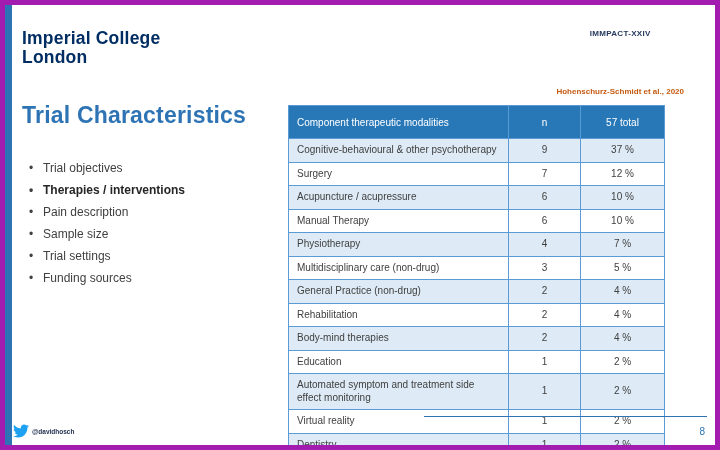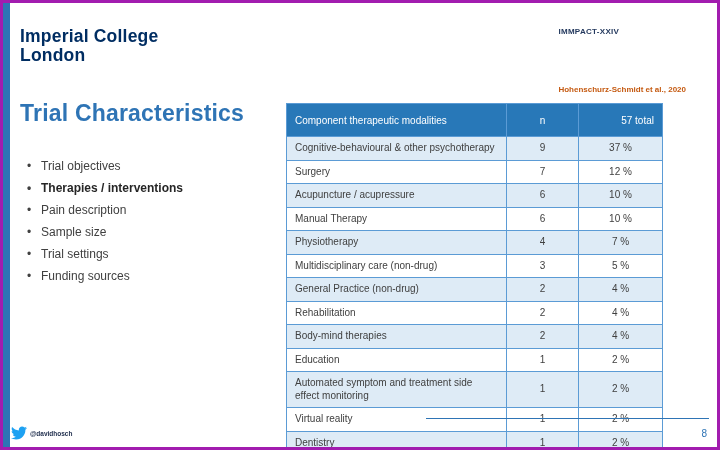--- a/index.html
+++ b/index.html
@@ -1,48 +1,48 @@
 <!DOCTYPE html>
 <html style="--accent-blue: #2E74B5; --table-header-bg: #2878B8; --banded-row-bg: #DEEBF6; --table-border: #5B9BD5; --citation-orange: #C55A11; --imperial-navy: #002D62; --twitter-blue: #1DA1F2; --body-text: #404040;"><head>
 <meta charset="utf-8">
 <style>
   * { margin:0; padding:0; box-sizing:border-box; }
   html,body { background:#e9e9e9; }
   body { width:720px; height:450px; font-family:"Liberation Sans", sans-serif; }
   .slide { position:relative; width:720px; height:450px; background:#fff;
-           border:3px solid #a21caf; overflow:hidden; }
+           border:5px solid #a21caf; overflow:hidden; }
 
   .left-bar { position:absolute; left:0; top:0; bottom:0; width:7px;
               background:var(--accent-blue,#2E74B5); }
 
   .logo { position:absolute; left:17px; top:24px; font-size:17.5px; font-weight:bold;
           line-height:1.08; color:var(--imperial-navy,#002D62); letter-spacing:.2px; }
 
-  .citation { position:absolute; top:22px; right:31px; text-align:left;
+  .citation { position:absolute; top:22px; right:31px; text-align:center;
               font-size:8px; line-height:14px; }
   .cite-study   { color:#24395e; font-weight:bold; letter-spacing:.3px; }
   .cite-authors, .cite-date { color:var(--citation-orange,#C55A11); font-weight:bold;margin-top:44px; }
 
   .title { position:absolute; left:17px; top:97px; font-size:23px; font-weight:bold;
            color:var(--accent-blue,#2E74B5); letter-spacing:.2px;text-align:center; }
 
   .bullets { position:absolute; left:22px; top:156px; list-style:none; width:245px; }
   .bullets li { position:relative; padding-left:16px; margin-bottom:8px;
                 font-size:12px; line-height:14px; color:var(--body-text,#404040); }
   .bullets li::before { content:"•"; position:absolute; left:2px; top:0; color:#404040; }
   .bullets li.bold { font-weight:bold; color:#262626; }
 
   .modalities { position:absolute; left:283px; top:100px; width:377px;
                 border-collapse:collapse; table-layout:fixed; }
   .modalities th, .modalities td { border:1px solid var(--table-border,#5B9BD5);
                                    font-size:10px; vertical-align:middle; }
   .modalities th { background:var(--table-header-bg,#2878B8); color:#fff;
                    font-weight:normal; height:33px; padding:2px 8px; text-align:left; }
   th.col-n   { width:72px; text-align:center; }
-  th.col-pct { width:84px; text-align:right; }
+  th.col-pct { width:84px; text-align:center; }
   .modalities td { padding:5px 8px; color:var(--body-text,#404040); background:#fff;
                    line-height:1.25; }
   td.cell-n, td.cell-pct { text-align:center; }
   tr.banded td { background:var(--banded-row-bg,#DEEBF6); }
 
   .twitter-icon { position:absolute; left:8px; bottom:6px; width:16px; height:16px; }
   .twitter-icon svg { width:16px; height:16px; fill:var(--twitter-blue,#1DA1F2); }
   .handle { position:absolute; left:27px; bottom:10px; font-size:6.5px; font-weight:bold;
             color:#1b2a4a; }
   .footer-line { position:absolute; right:8px; bottom:28px; width:283px;

